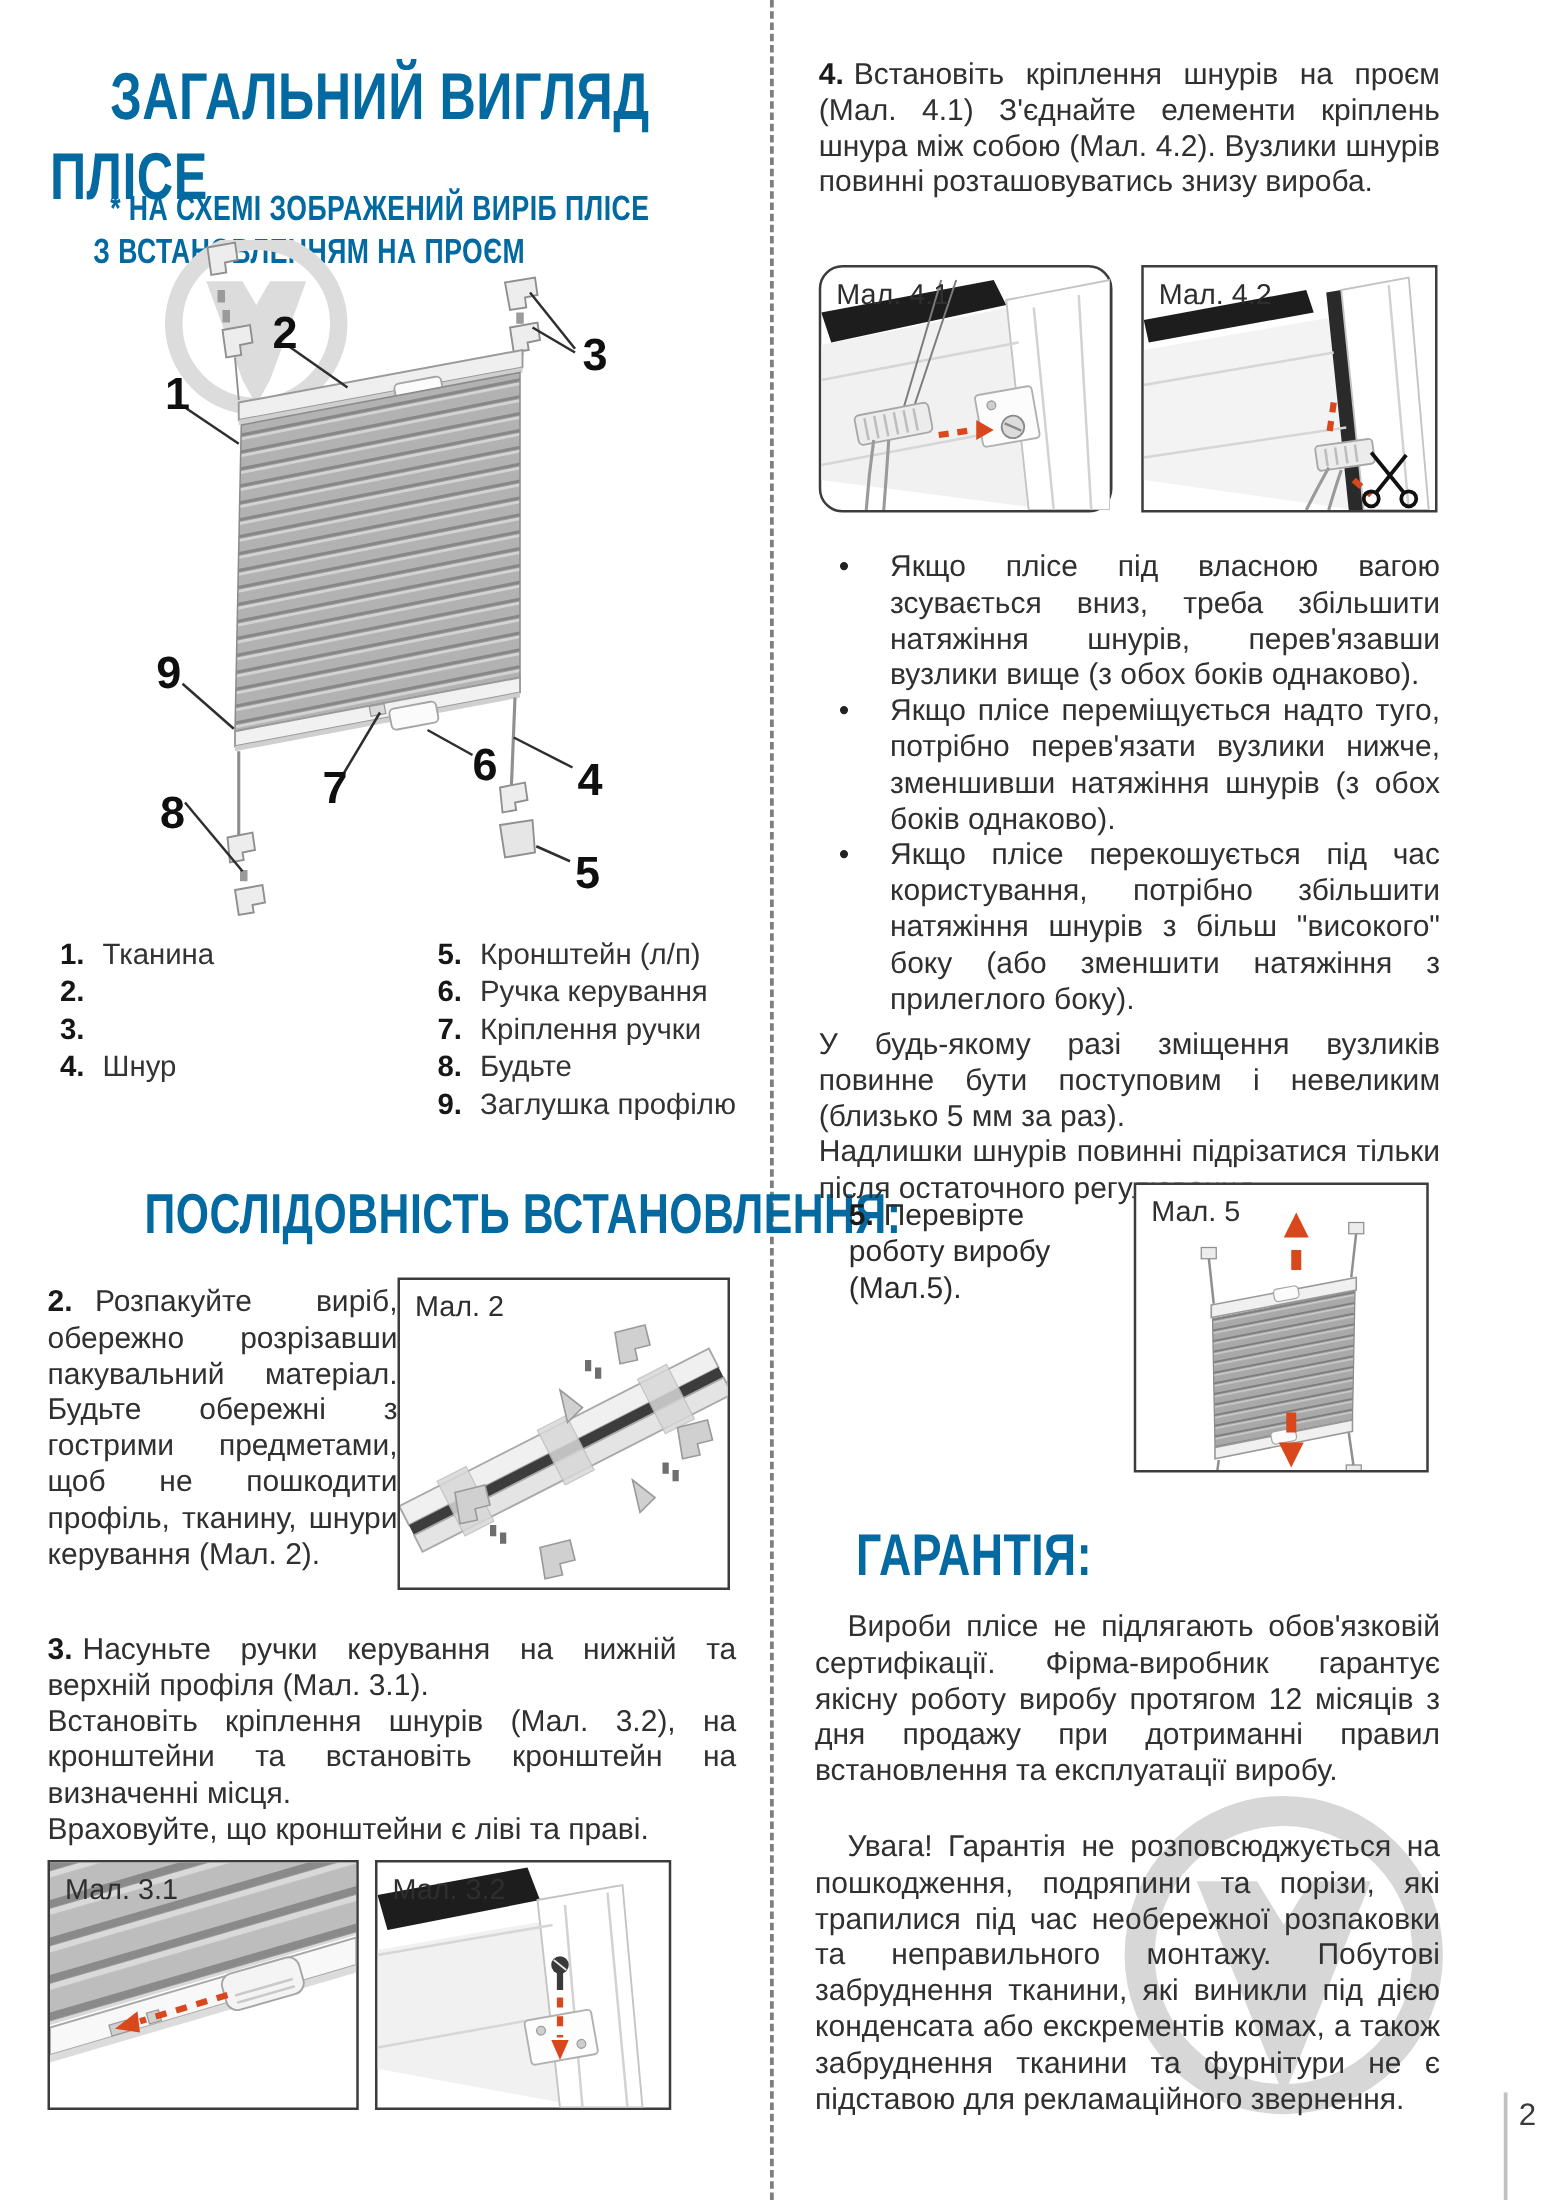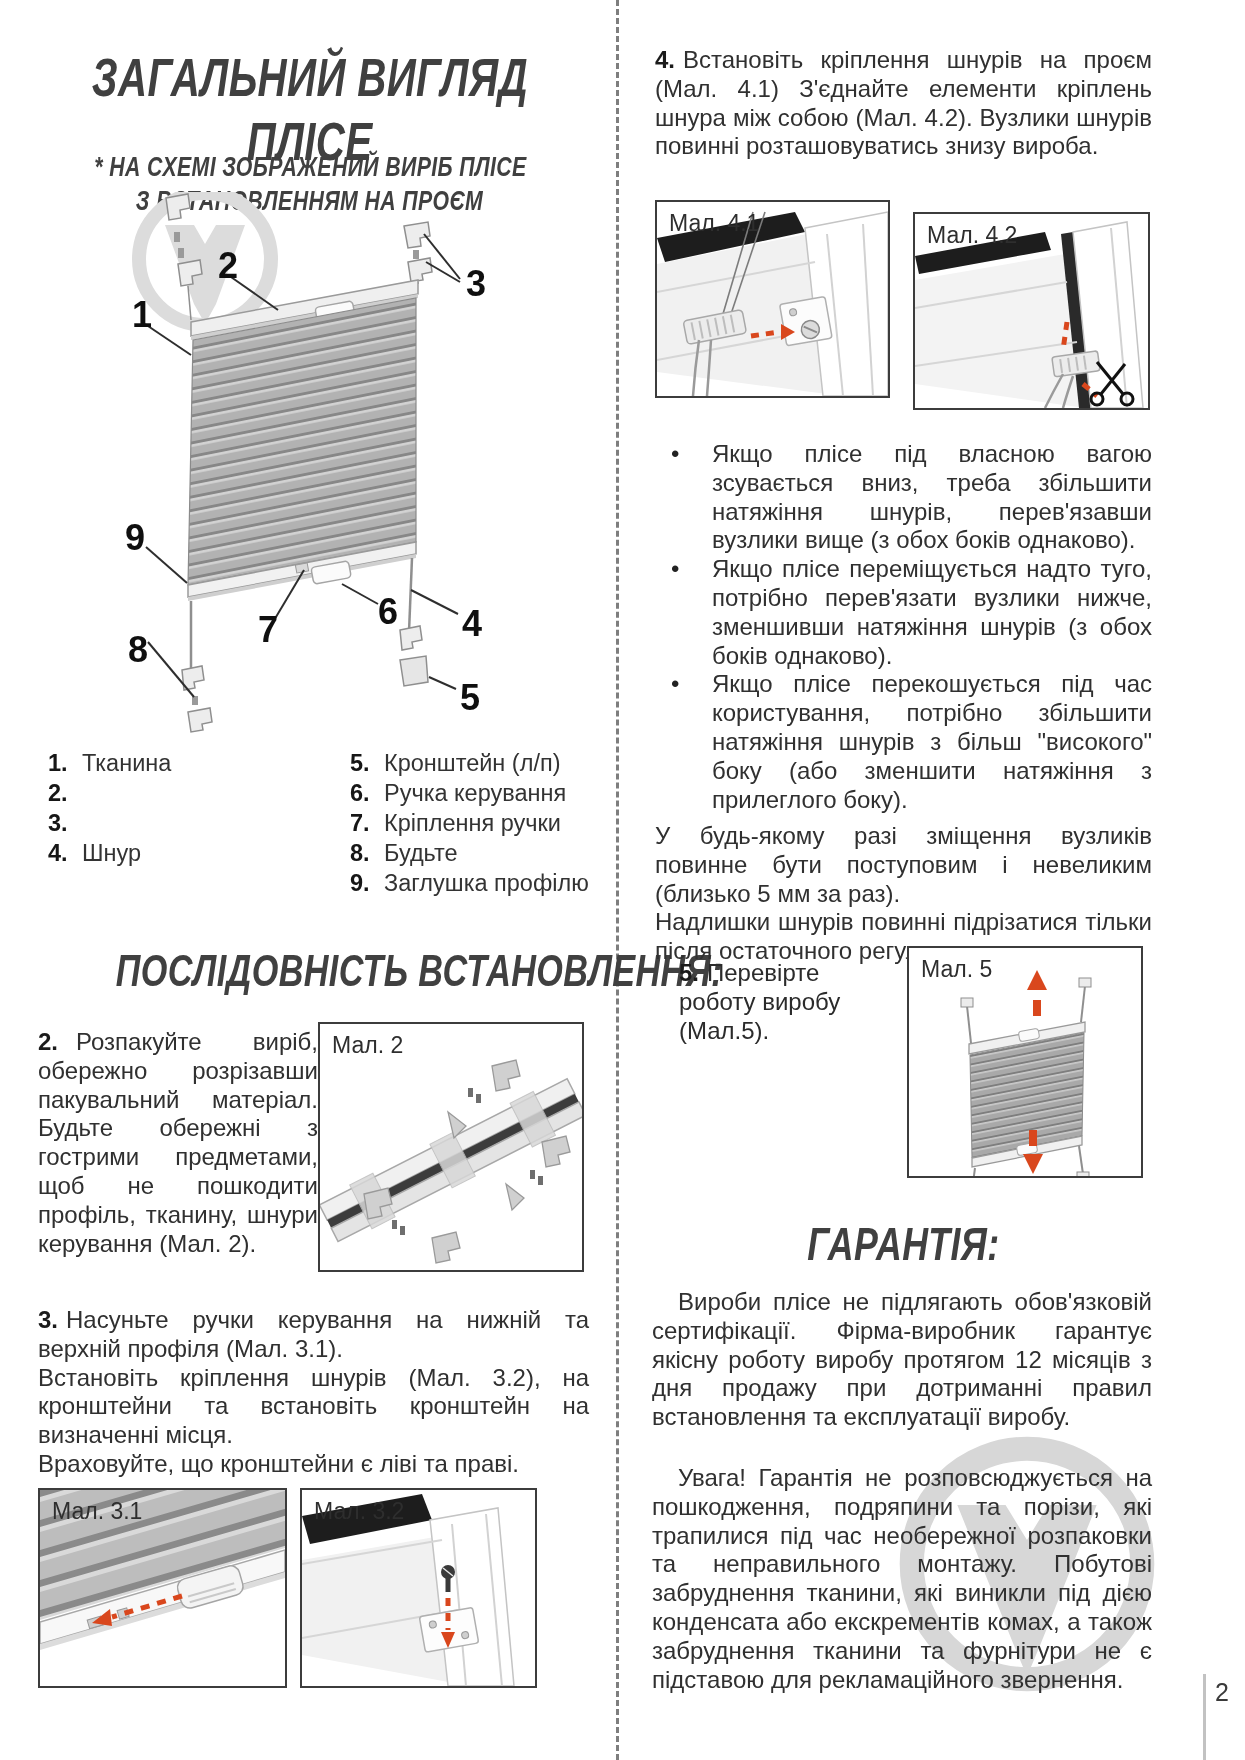--- a/index.html
+++ b/index.html
@@ -4,21 +4,21 @@
 <style>
   html,body { margin:0; padding:0; background:#fff; }
   .page {
     position:relative; width:1245px; height:1760px; background:#ffffff;
     font-family:"Liberation Sans", sans-serif; color:#2b2b2b; overflow:hidden;
   }
   .abs { position:absolute; }
   
   .divider { left:616px; top:0; width:0; height:1760px; border-left:3px dashed #7e7e7e; }
   
-  .hdr { text-align:center; font-weight:700; color:#404040;font-style:italic; }
+  .hdr { text-align:left; font-weight:700; color:#0369a1; }
   .cond { display:inline-block; transform:scaleX(0.76); transform-origin:50% 50%; white-space:nowrap; letter-spacing:0.5px; }
   .title-block { left:20px; top:46px; width:580px; font-size:53px; line-height:64px; }
   .subtitle-block { left:20px; top:150px; width:580px; font-size:28px; line-height:34px; }
   .section-hdr { left:20px; top:946px; width:580px; font-size:45px; line-height:50px; }
   .warranty-hdr { left:655px; top:1218px; width:497px; font-size:47px; line-height:52px; }
   
   .body-txt { font-size:24px; line-height:28.8px; color:#303030; text-align:justify; }
   .body-txt p { margin:0; }
   b.stepnum { color:#1b1b1b; margin-right:8px; }
   b.stepnum.wide { margin-right:18px; }
@@ -268,21 +268,21 @@
       <rect x="143.5" y="88" width="5" height="14" fill="#3a3a3a"></rect>
       <line x1="146" y1="108" x2="146" y2="140" stroke="#d9471d" stroke-width="5" stroke-dasharray="8 7"></line>
       <polygon points="139,142 153,142 146,158" fill="#d9471d"></polygon>
     </svg>
   </div>
 
   <div class="abs body-txt" style="left:655px; top:46px; width:497px;">
     <p><b class="stepnum">4.</b><span>Встановіть кріплення шнурів на проєм (Мал. 4.1) З'єднайте елементи кріплень шнура між собою (Мал. 4.2). Вузлики шнурів повинні розташовуватись знизу вироба.</span></p>
   </div>
 
-  <div class="abs figbox" style="left:655px; top:200px; width:235px; height:198px;">
+  <div class="abs figbox" style="left:655px; top:212px; width:235px; height:198px;border-radius:19px;">
     <span class="figlabel">Мал. 4.1</span>
     <svg width="231" height="194" viewBox="0 0 231 194">
       <polygon points="0,62 160,30 185,194 0,170" fill="#f1f1f1"></polygon>
       <polygon points="0,36 138,10 148,30 8,60" fill="#1d1d1d"></polygon>
       <polygon points="148,26 231,10 231,194 166,194" fill="#ffffff" stroke="#c4c4c4" stroke-width="1.5"></polygon>
       <line x1="170" y1="32" x2="186" y2="194" stroke="#d2d2d2" stroke-width="2"></line>
       <line x1="206" y1="22" x2="216" y2="194" stroke="#d2d2d2" stroke-width="2"></line>
       <line x1="0" y1="90" x2="158" y2="60" stroke="#d6d6d6" stroke-width="2"></line>
       <line x1="0" y1="158" x2="170" y2="126" stroke="#d6d6d6" stroke-width="2"></line>
       <line x1="66" y1="112" x2="96" y2="10" stroke="#7c7c7c" stroke-width="1.6"></line>

